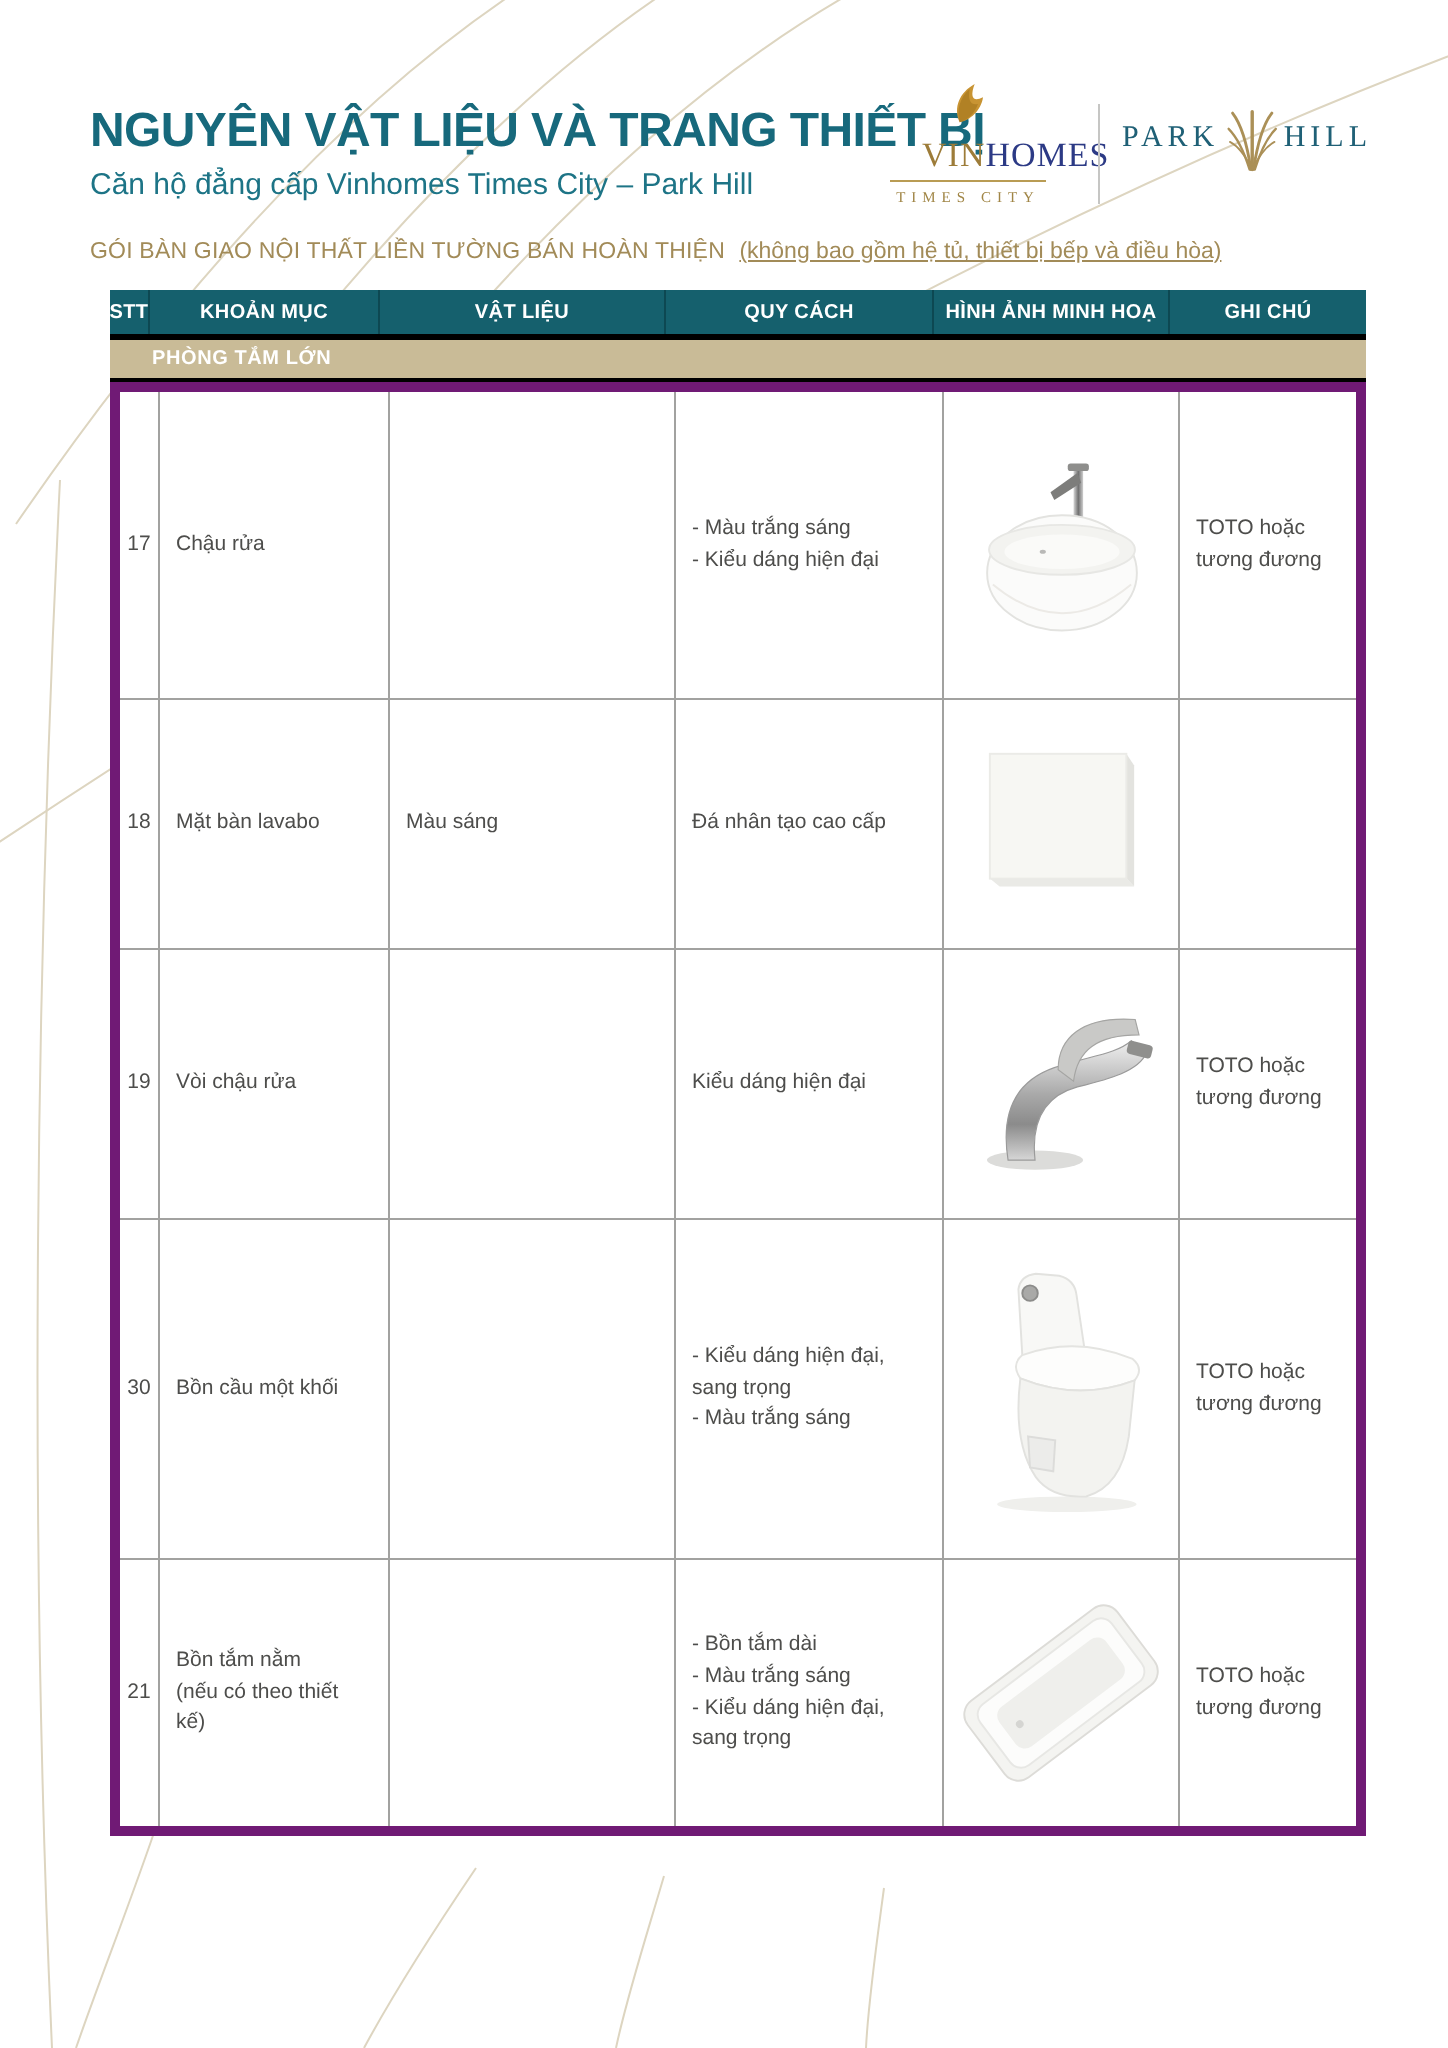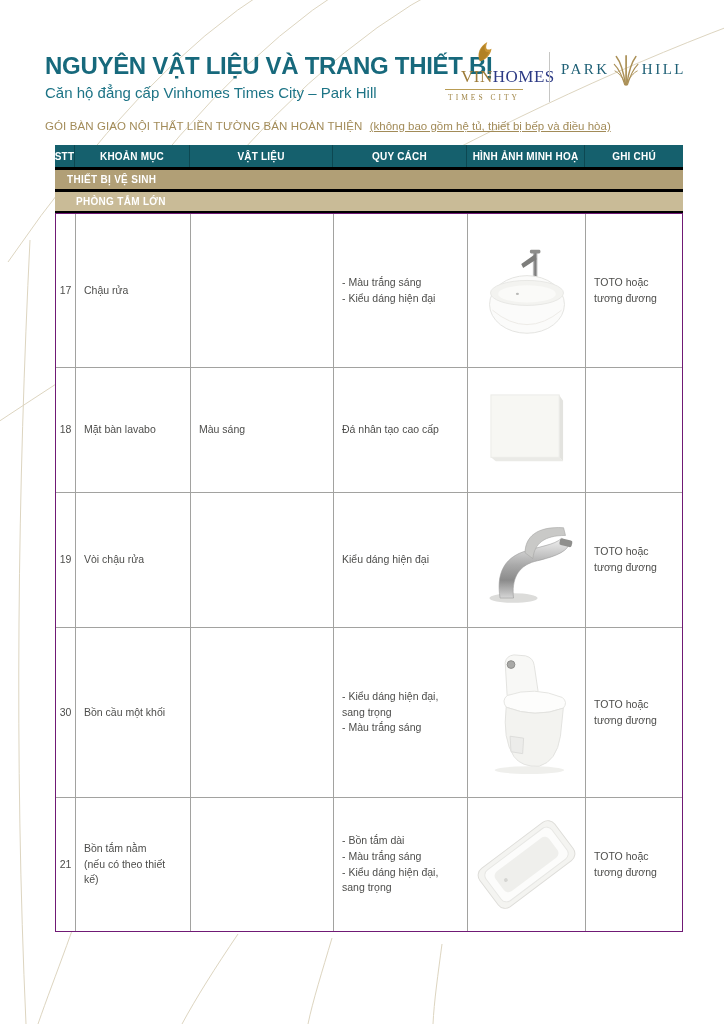--- a/index.html
+++ b/index.html
@@ -30,21 +30,21 @@
 
   
   .tbl { position:absolute; left:45px; top:145px; width:628px; z-index:1; background:#000000;margin-left:10px; }
   .thead, .trow { display:grid; grid-template-columns:20px 115px 143px 134px 118px 98px; }
   .thead { background:#15606d; height:22px; }
   .hc { color:#fff; font-weight:bold; font-size:10px; display:flex; align-items:center; justify-content:center; border-right:1px solid rgba(6,48,56,0.5); letter-spacing:0.2px; white-space:nowrap; overflow:hidden; }
   .hc:last-child { border-right:none; }
   .section { height:19px; margin-top:3px; color:#fff; font-weight:bold; font-size:10px; display:flex; align-items:center; padding-left:12px; letter-spacing:0.3px; }
   .s1 { background:#b19f76; }
   .s2 { background:#c9bb97;padding-left:21px; }
-  .tbody { margin-top:2px; border:1px solid #701a75; background:#fff; }
+  .tbody { margin-top:2px; border:5px solid #701a75; background:#fff; }
   .trow { border-bottom:1px solid #a2a2a0; }
   .trow:last-child { border-bottom:none; }
   .c { border-right:1px solid #a2a2a0; display:flex; flex-direction:column; justify-content:center; padding:6px 8px; font-size:10.5px; color:#4d4d4b; line-height:1.5; }
   .c:last-child { border-right:none; }
   .c-stt { align-items:center; padding:6px 1px; }
   .c-img { align-items:center; justify-content:center; padding:4px 2px; }
 
   
   .footer { position:absolute; left:45px; top:952px; width:398px; font-size:8px; line-height:1.55; color:#9a968c; z-index:2; }
 </style>
@@ -108,21 +108,20 @@
   <div class="tbl">
     <div class="thead">
       <div class="hc">STT</div>
       <div class="hc">KHOẢN MỤC</div>
       <div class="hc">VẬT LIỆU</div>
       <div class="hc">QUY CÁCH</div>
       <div class="hc">HÌNH ẢNH MINH HOẠ</div>
       <div class="hc">GHI CHÚ</div>
     </div>
 
-    <div class="section s1">THIẾT BỊ VỆ SINH</div>
     <div class="section s2">PHÒNG TẮM LỚN</div>
 
     <div class="tbody">
 
       <div class="trow" style="height:154px">
         <div class="c c-stt">17</div>
         <div class="c">
             <div>Chậu rửa</div>
           </div>
         <div class="c"></div>

